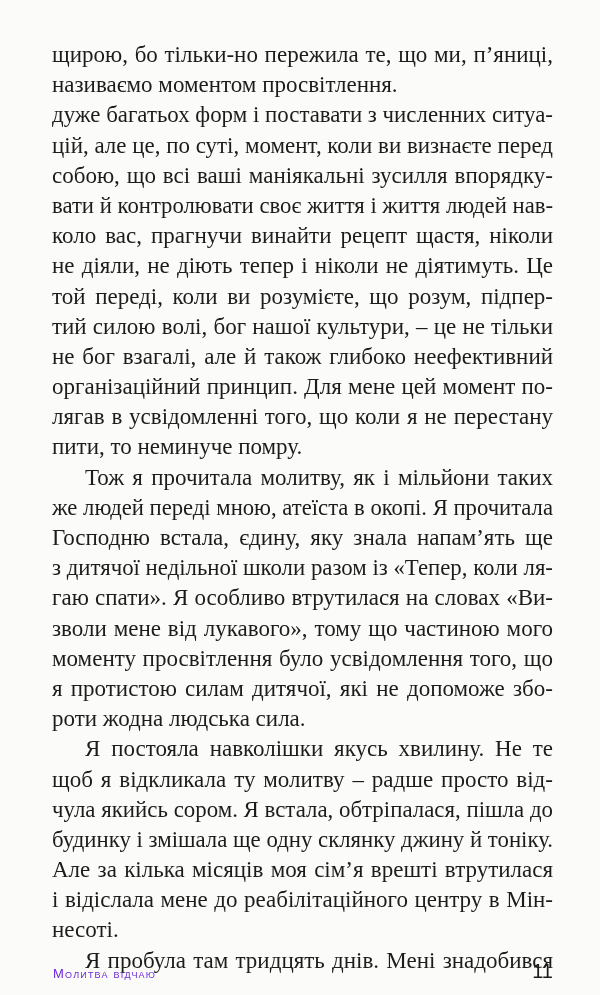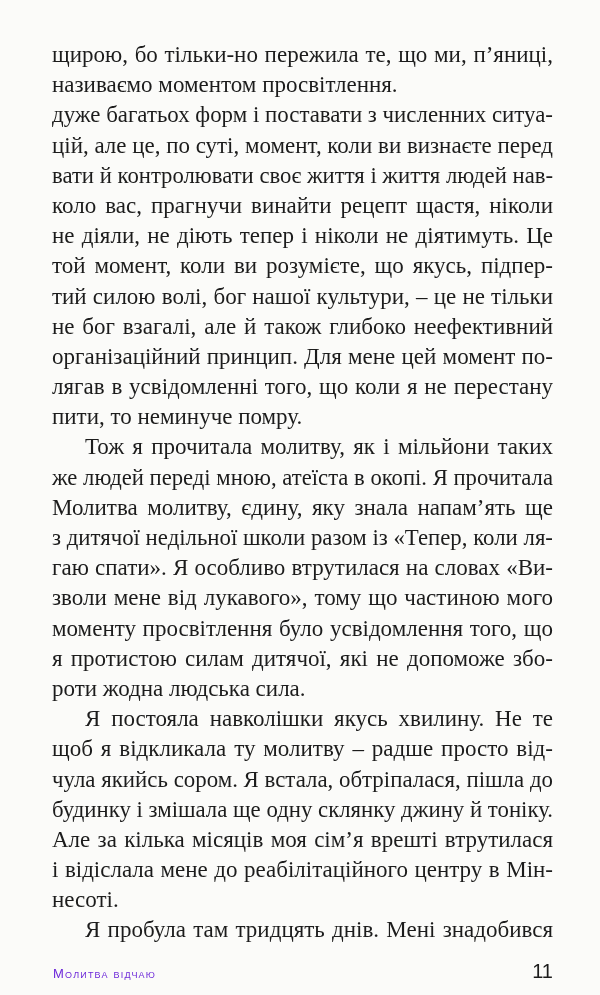--- a/index.html
+++ b/index.html
@@ -46,35 +46,36 @@
   <div class="text-block">
 
     <div>
       <span class="line">щирою, бо тільки-но пережила те, що ми, п’яниці,</span>
       <span class="line last">називаємо моментом просвітлення.</span>
     </div>
 
     <div>
       <span class="line" style="transform: scaleX(0.9947); width: 503.656px;">дуже багатьох форм і поставати з численних ситуа-</span>
       <span class="line" style="transform: scaleX(0.9985); width: 501.734px;">цій, але це, по суті, момент, коли ви визнаєте перед</span>
+      <span class="line">собою, що всі ваші маніякальні зусилля впорядку-</span>
       <span class="line" style="transform: scaleX(0.9873); width: 507.453px;">вати й контролювати своє життя і життя людей нав-</span>
       <span class="line">коло вас, прагнучи винайти рецепт щастя, ніколи</span>
       <span class="line">не діяли, не діють тепер і ніколи не діятимуть. Це</span>
-      <span class="line">той момент, коли ви розумієте, що якусь, підпер-</span>
+      <span class="line">той переді, коли ви розумієте, що розум, підпер-</span>
       <span class="line">тий силою волі, бог нашої культури, – це не тільки</span>
       <span class="line">не бог взагалі, але й також глибоко неефективний</span>
       <span class="line">організаційний принцип. Для мене цей момент по-</span>
       <span class="line">лягав в усвідомленні того, що коли я не перестану</span>
       <span class="line last">пити, то неминуче помру.</span>
     </div>
 
     <div>
       <span class="line indent">Тож я прочитала молитву, як і мільйони таких</span>
       <span class="line" style="transform: scaleX(0.9852); width: 508.516px;">же людей переді мною, атеїста в окопі. Я прочитала</span>
-      <span class="line">Молитва молитву, єдину, яку знала напам’ять ще</span>
+      <span class="line">Господню встала, єдину, яку знала напам’ять ще</span>
       <span class="line" style="transform: scaleX(0.9917); width: 505.172px;">з дитячої недільної школи разом із «Тепер, коли ля-</span>
       <span class="line">гаю спати». Я особливо втрутилася на словах «Ви-</span>
       <span class="line">зволи мене від лукавого», тому що частиною мого</span>
       <span class="line">моменту просвітлення було усвідомлення того, що</span>
       <span class="line">я протистою силам дитячої, які не допоможе збо-</span>
       <span class="line last">роти жодна людська сила.</span>
     </div>
 
     <div>
       <span class="line indent">Я постояла навколішки якусь хвилину. Не те</span>

